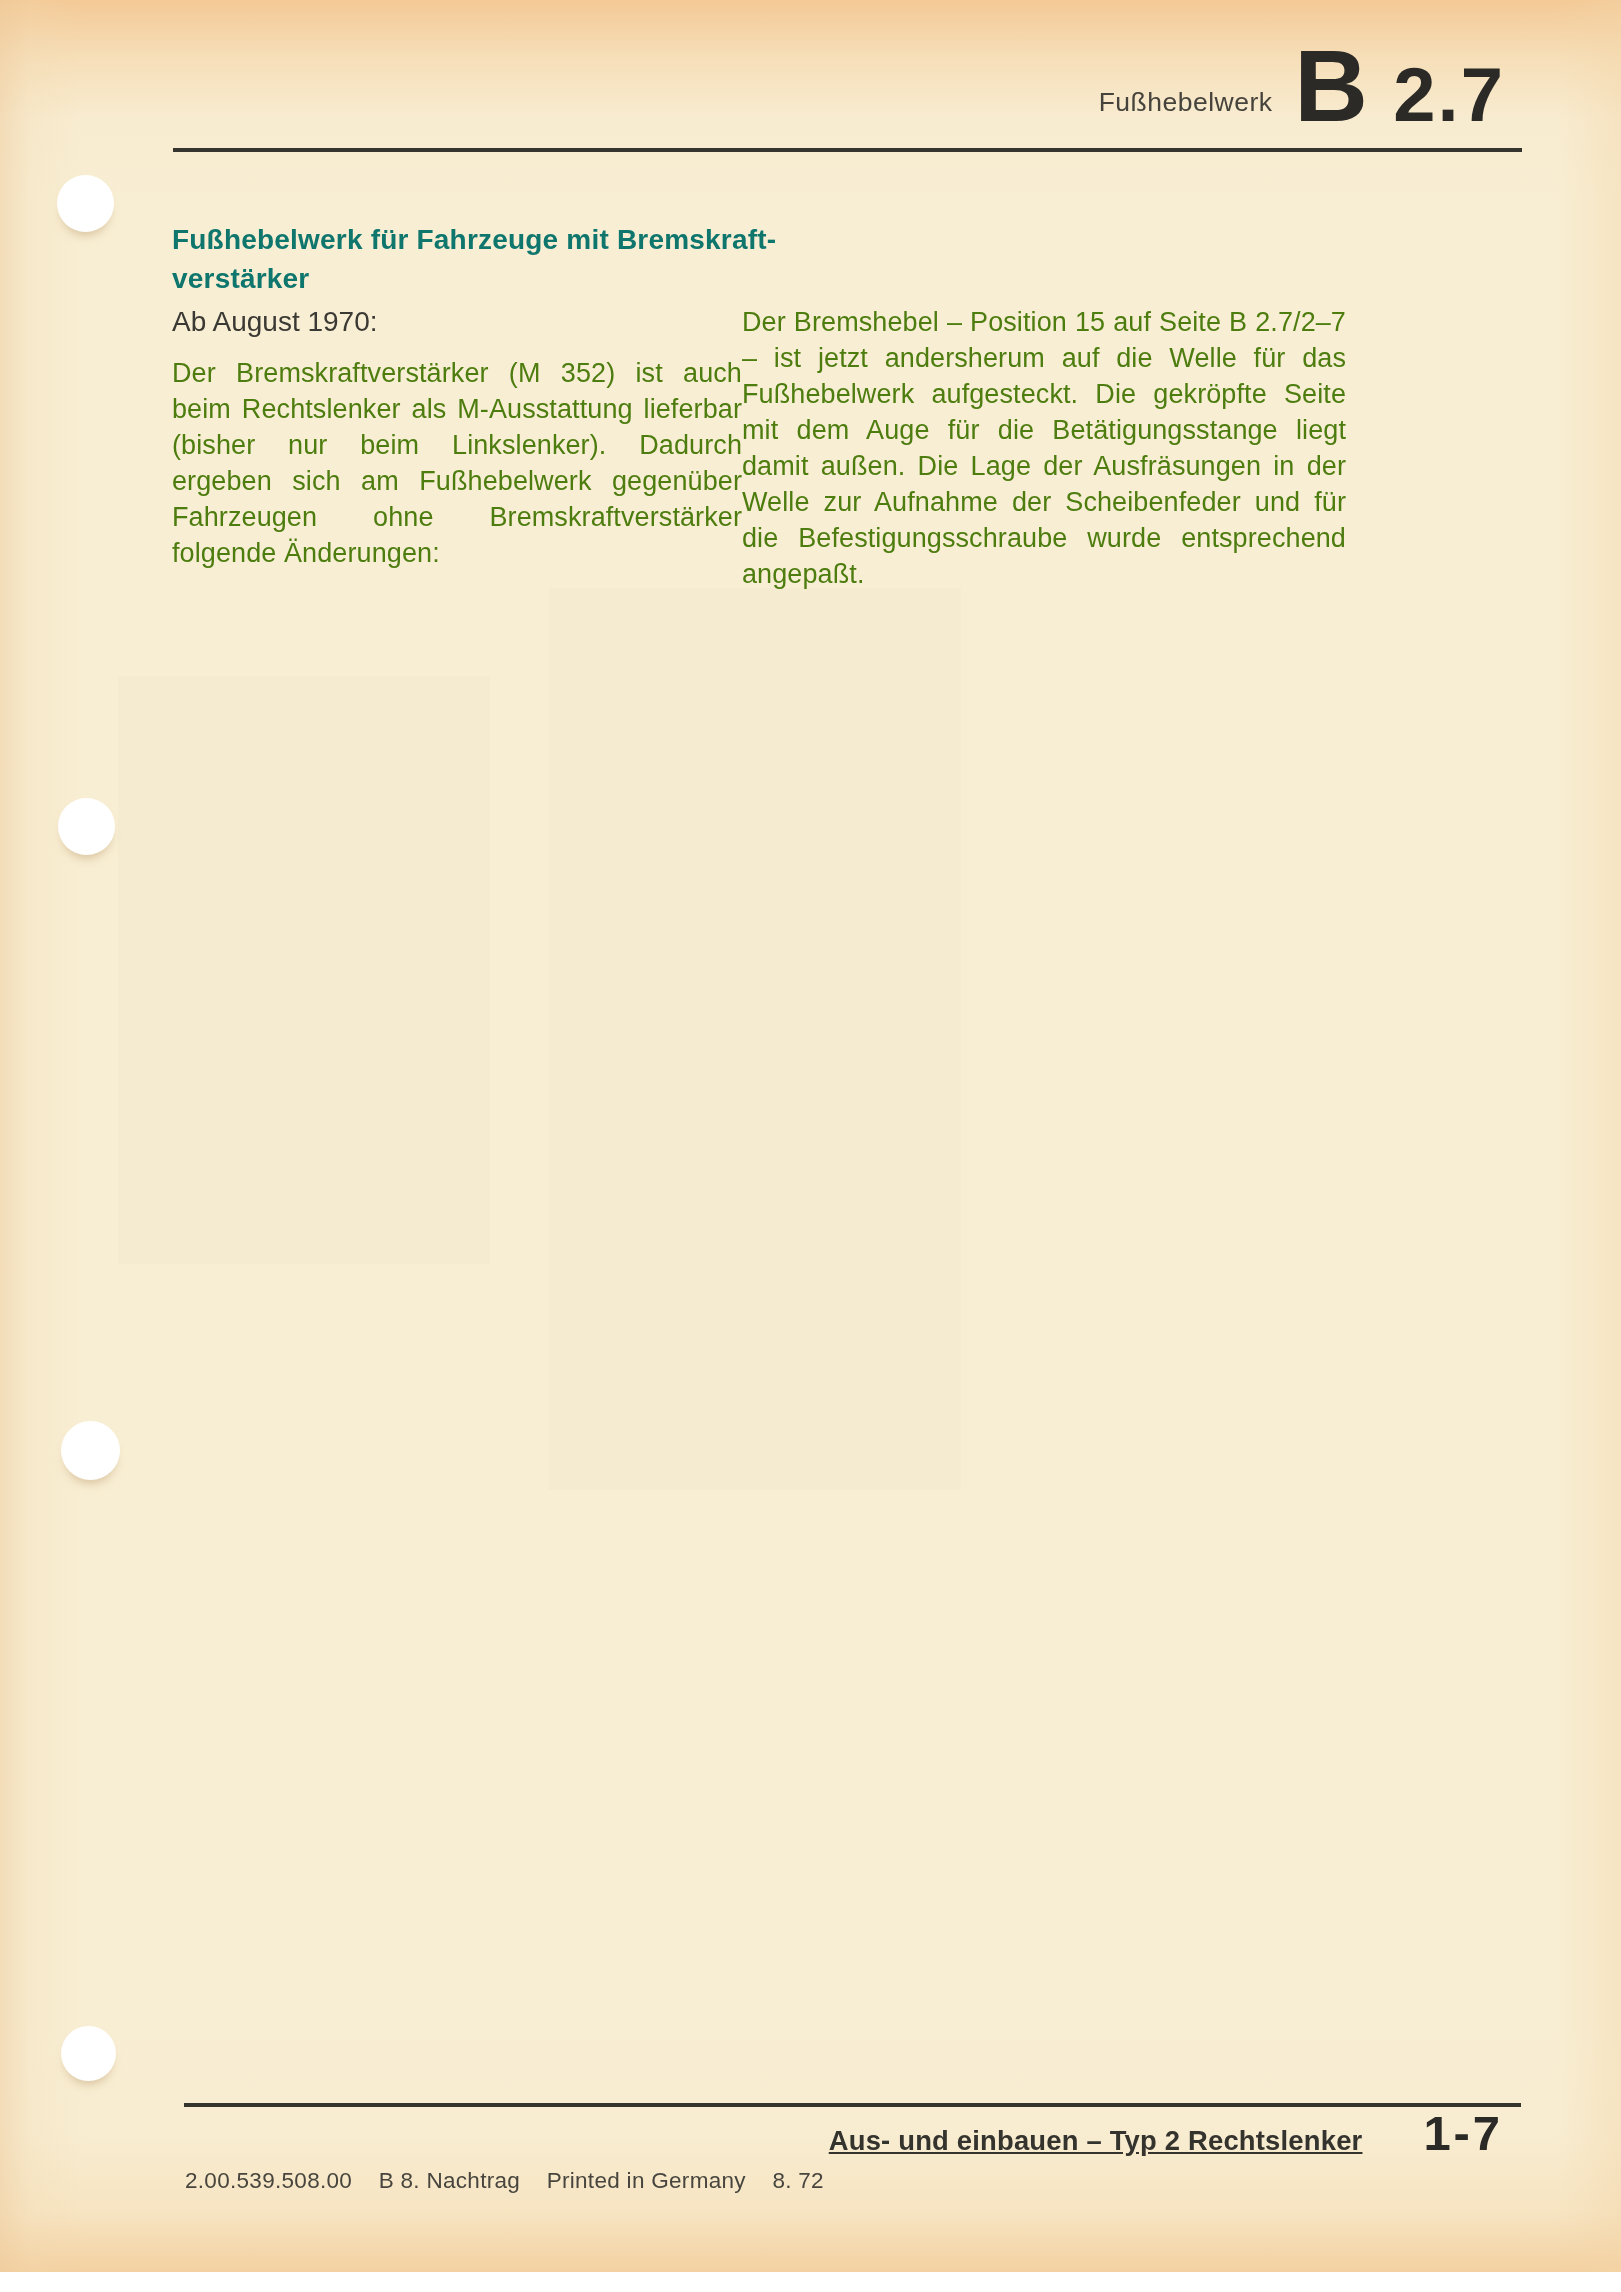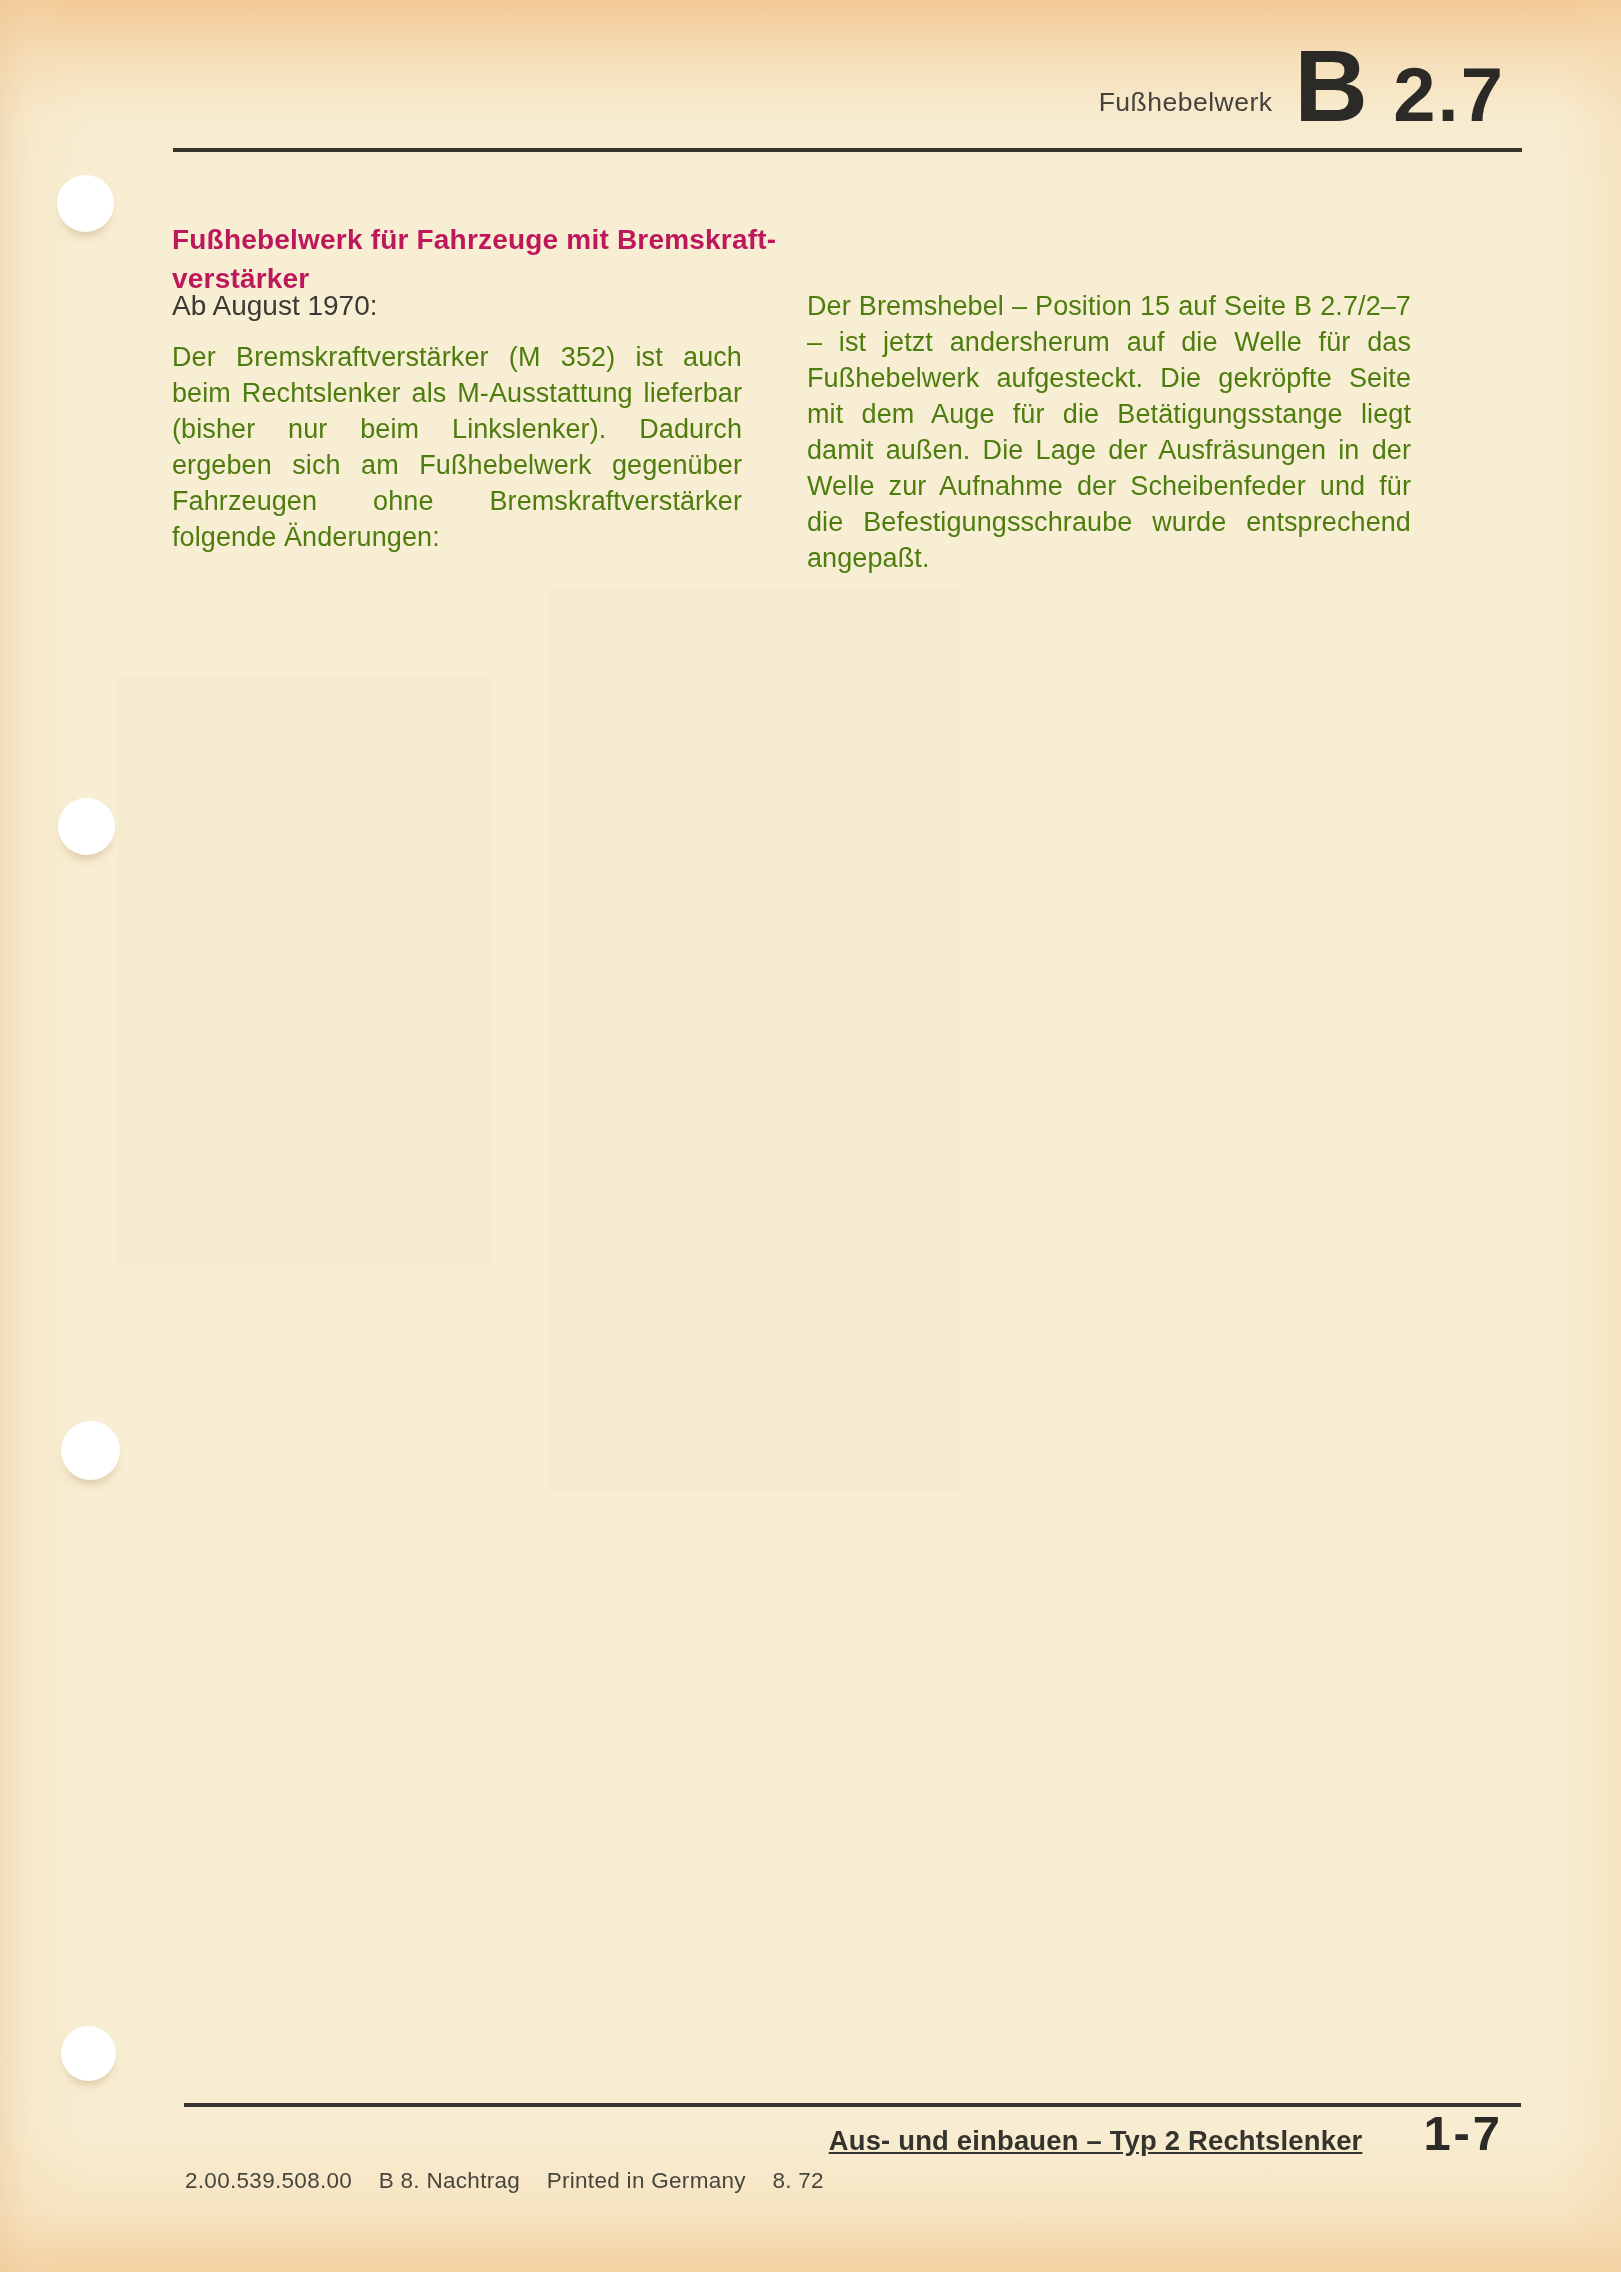--- a/index.html
+++ b/index.html
@@ -76,26 +76,26 @@
     font-size: 102px; font-weight: 700; color: #2b2a26;
     line-height: 1;
   }
   .header-number {
     font-size: 76px; font-weight: 700; color: #2b2a26;
     line-height: 1; margin-left: 25.5px; letter-spacing: 2px;
   }
   
   .doc-heading {
     position: absolute; left: 172px; top: 220px; width: 608px;
-    font-size: 28px; font-weight: 700; color: #be185d;
+    font-size: 28px; font-weight: 700; color: #0f766e;
     line-height: 39px; letter-spacing: 0.2px;
   }
   .columns {
-    position: absolute; left: 172px; top: 288px;
-    display: grid; grid-template-columns: 570px 604px; column-gap: 65px;
+    position: absolute; left: 172px; top: 304px;
+    display: grid; grid-template-columns: 570px 604px; 
   }
   .body-text {
     font-size: 27px; color: #4d7c0f; line-height: 36px;
     text-align: justify;
     letter-spacing: 0.1px;
   }
   .intro-line {
     font-size: 28px; color: #3b3934; line-height: 36px;
     margin-bottom: 14.7px; text-align: left;
   }

